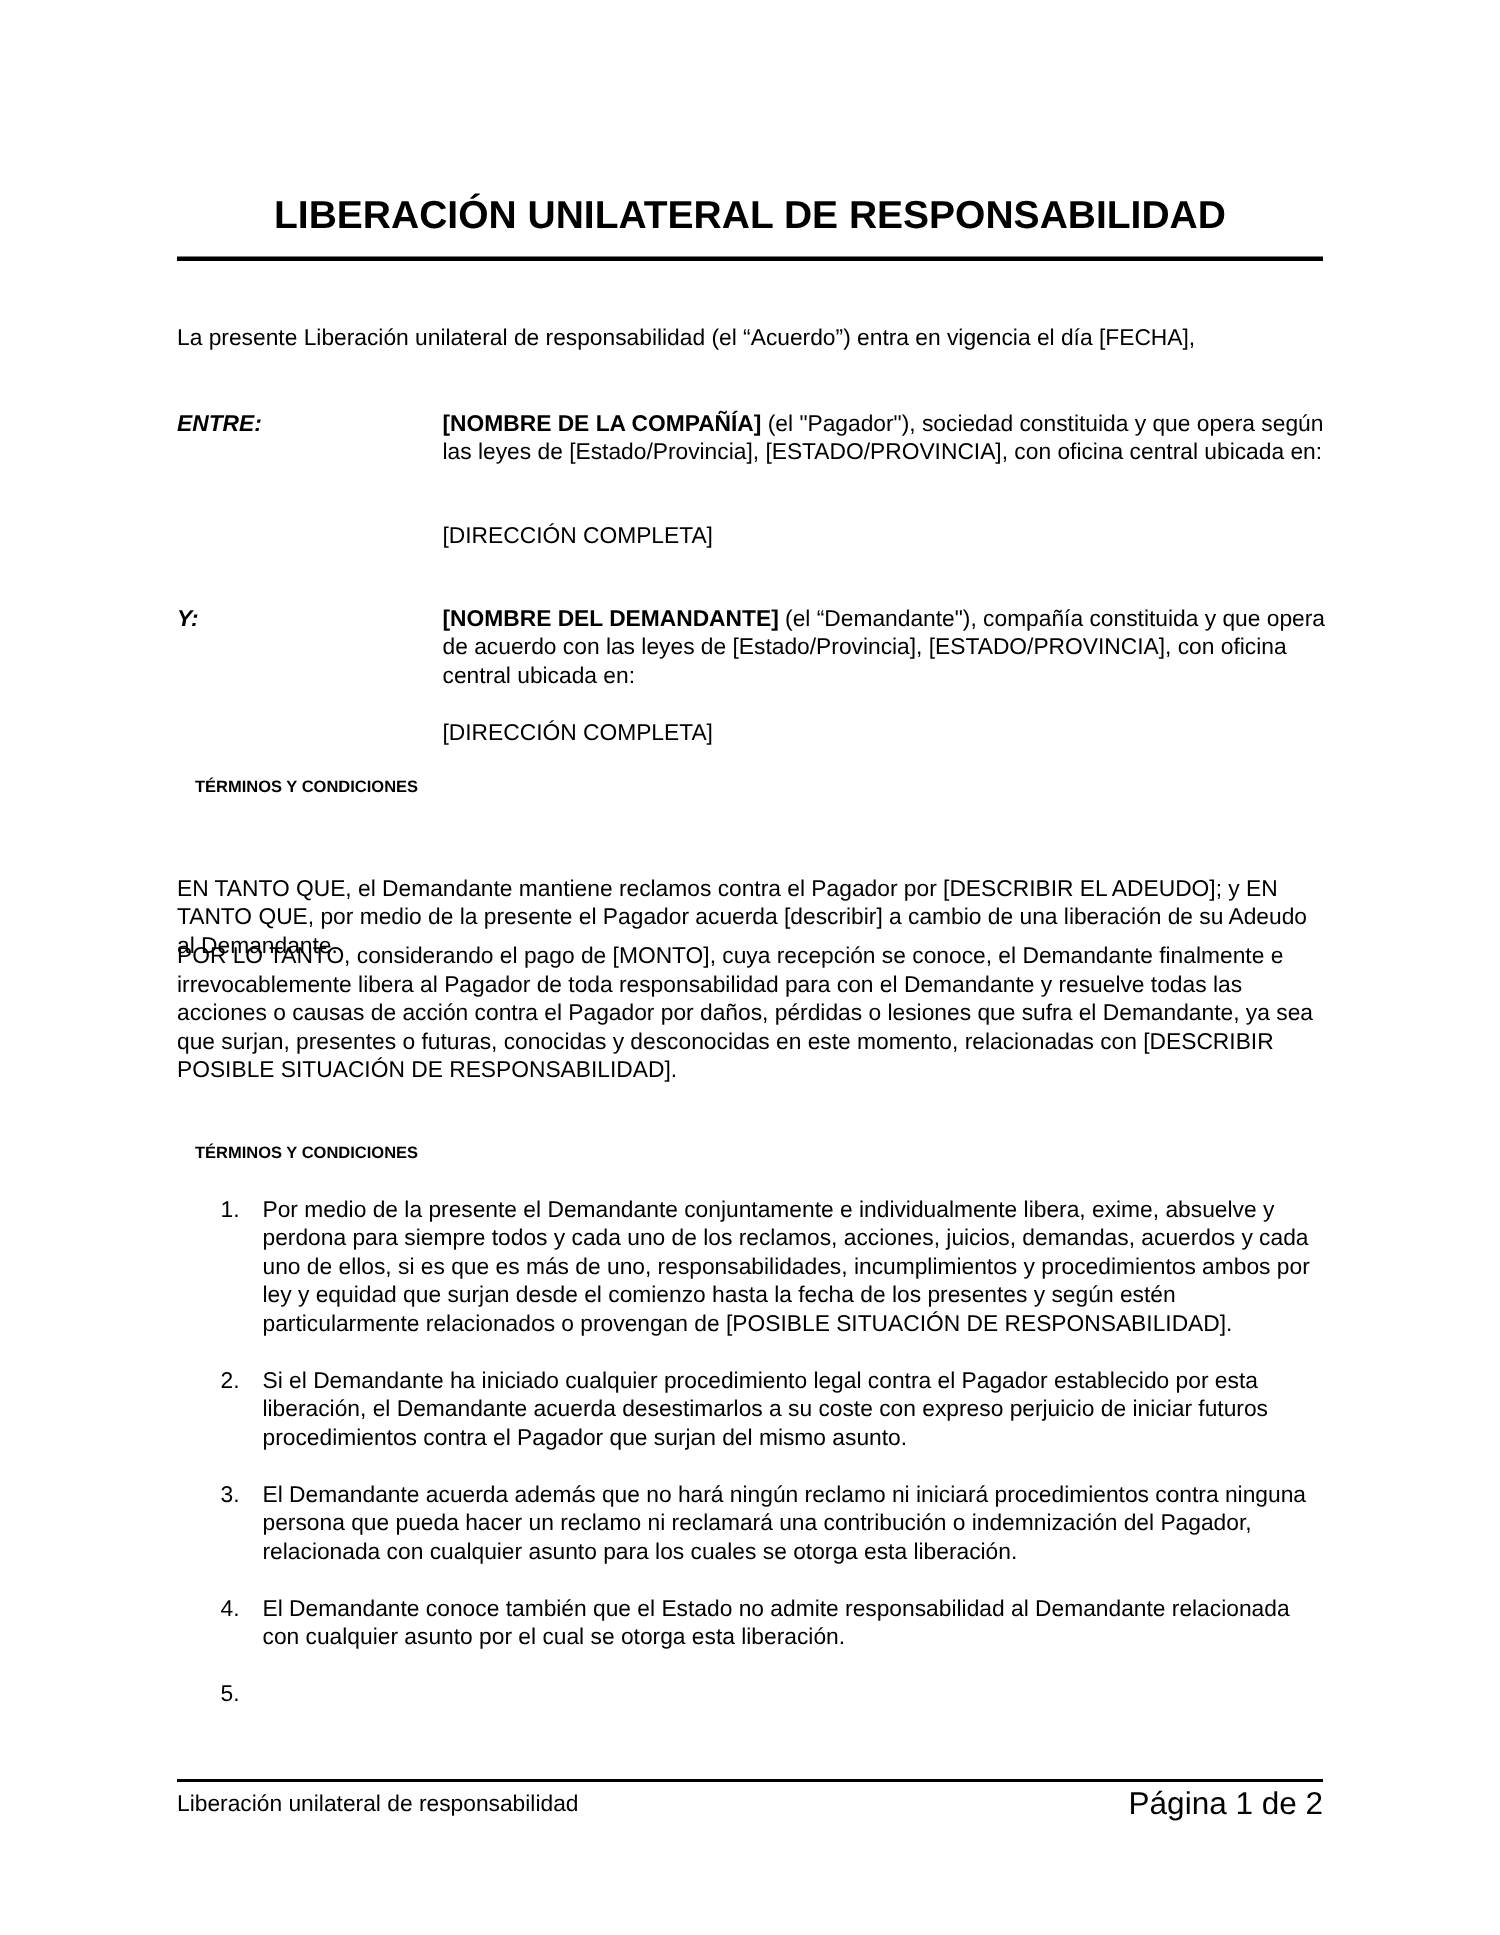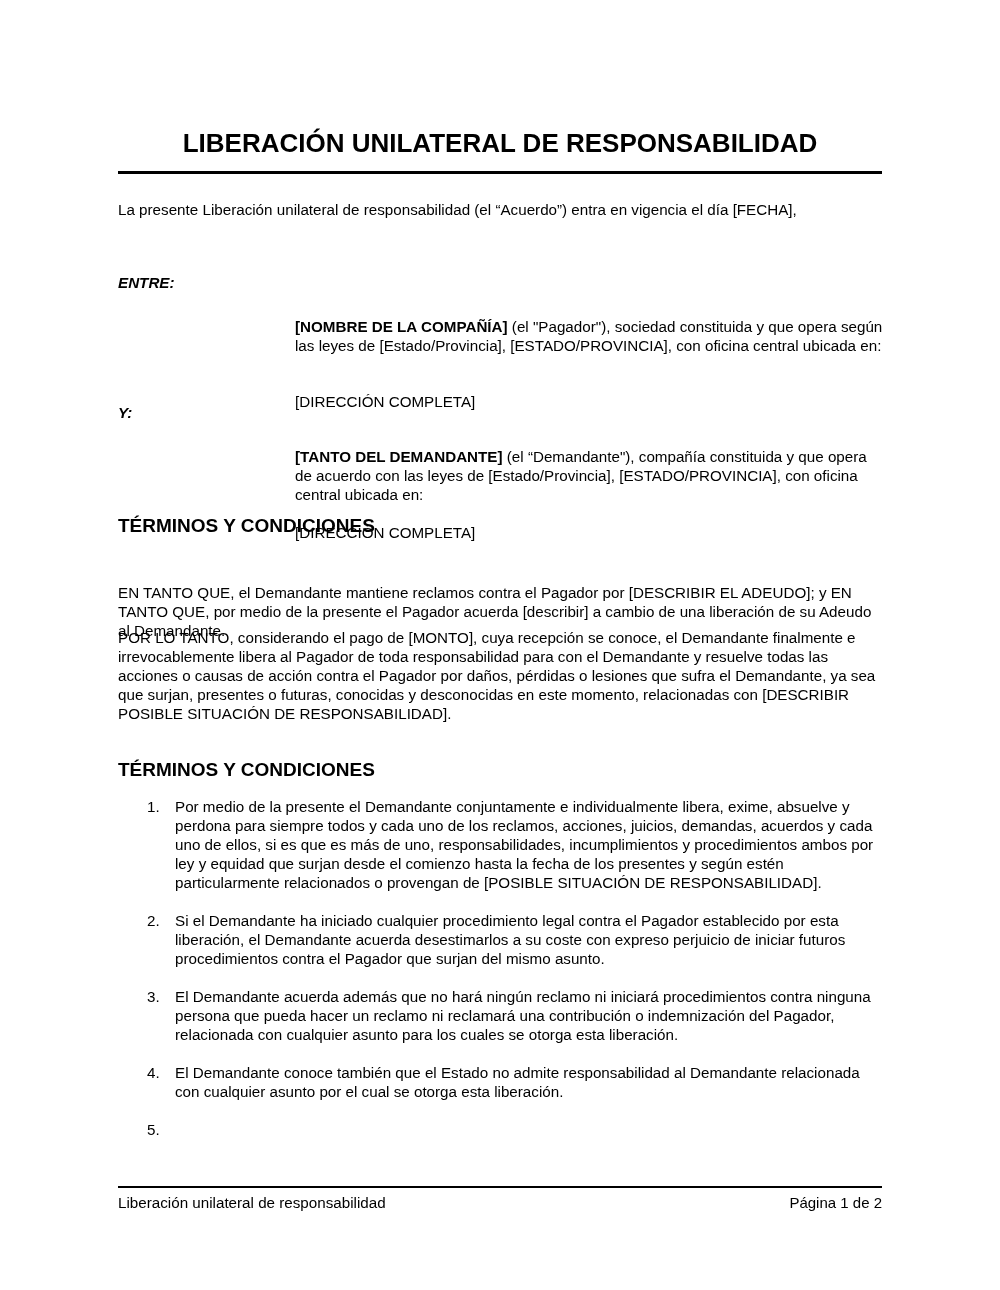--- a/index.html
+++ b/index.html
@@ -5,48 +5,48 @@
     html, body { margin: 0; padding: 0; background: #ffffff; }
     body { width: 1000px; height: 1290px; position: relative; overflow: hidden;
            font-family: "Liberation Sans", sans-serif; color: #000; }
     .page { position: absolute; left: 118px; top: 0; width: 764px; }
     .title { position: absolute; top: 128px; left: 0; width: 764px; text-align: center;
              font-weight: bold; font-size: 26px; letter-spacing: 0px; margin: 0; }
     .title-rule { position: absolute; top: 171px; left: 0; width: 764px; height: 3px; background: #000; }
     .p { font-size: 15.2px; line-height: 19px; margin: 0; }
     .abs { position: absolute; left: 0; }
     .party-label { position: absolute; left: 0; font-weight: bold; font-size: 15.2px; line-height: 19px; font-style: italic; }
-    .party-body { position: absolute; left: 177px; width: 590px; font-size: 15.2px; line-height: 19px; margin-top: 44px; }
+    .party-body { position: absolute; left: 177px; width: 590px; font-size: 15.2px; line-height: 19px; }
     .party-body b { font-weight: bold; }
-    .heading { position: absolute; left: 0; font-weight: bold; font-size: 19px; line-height: 19px; margin: 0; }
+    .heading { position: absolute; left: 12px; font-weight: bold; font-size: 11px; line-height: 19px; margin: 0; }
     .list { position: absolute; left: 0; width: 764px; margin: 0; padding: 0; list-style: none; }
     .list-item { position: relative; padding-left: 57px; font-size: 15.2px; line-height: 19px; }
     .list-num { position: absolute; left: 29px; top: 0; }
     .footer-rule { position: absolute; top: 1186px; left: 0; width: 764px; height: 2px; background: #000; }
     .footer-left { position: absolute; top: 1193px; left: 0; font-size: 15.2px; line-height: 19px; }
-    .footer-right { position: absolute; top: 1193px; right: 0; font-size: 15px; line-height: 19px; }
+    .footer-right { position: absolute; top: 1193px; right: 0; font-size: 21px; line-height: 19px; }
   </style>
 </head>
 <body>
 
 <div class="page">
   <h1 class="title">LIBERACIÓN UNILATERAL DE RESPONSABILIDAD</h1>
   <div class="title-rule"></div>
 
-  <p class="p abs" style="top:200px; width:764px;">La presente Liberación unilateral de responsabilidad (el “Acuerdo”) entra en vigencia el día [FECHA],</p>
+  <p class="p abs" style="top:216px; width:764px;">La presente Liberación unilateral de responsabilidad (el “Acuerdo”) entra en vigencia el día [FECHA],</p>
 
   <div class="party-label" style="top:273px;">ENTRE:</div>
   <div class="party-body" style="top:273px;">
     <b>[NOMBRE DE LA COMPAÑÍA]</b><span> (el "Pagador"), sociedad constituida y que opera según las leyes de [Estado/Provincia], [ESTADO/PROVINCIA], con oficina central ubicada en:</span>
   </div>
   <div class="party-body" style="top:348px;">[DIRECCIÓN COMPLETA]</div>
 
   <div class="party-label" style="top:403px;">Y:</div>
   <div class="party-body" style="top:403px;">
-    <b>[TANTO DEL DEMANDANTE]</b><span> (el “Demandante"), compañía constituida y que opera de acuerdo con las leyes de [Estado/Provincia], [ESTADO/PROVINCIA], con oficina central ubicada en:</span>
+    <b>[NOMBRE DEL DEMANDANTE]</b><span> (el “Demandante"), compañía constituida y que opera de acuerdo con las leyes de [Estado/Provincia], [ESTADO/PROVINCIA], con oficina central ubicada en:</span>
   </div>
   <div class="party-body" style="top:479px;">[DIRECCIÓN COMPLETA]</div>
 
   <h2 class="heading" style="top:516px;">TÉRMINOS Y CONDICIONES</h2>
 
   <p class="p abs" style="top:583px; width:764px;">EN TANTO QUE, el Demandante mantiene reclamos contra el Pagador por [DESCRIBIR EL ADEUDO]; y EN TANTO QUE, por medio de la presente el Pagador acuerda [describir] a cambio de una liberación de su Adeudo al Demandante.</p>
 
   <p class="p abs" style="top:628px; width:764px;">POR LO TANTO, considerando el pago de [MONTO], cuya recepción se conoce, el Demandante finalmente e irrevocablemente libera al Pagador de toda responsabilidad para con el Demandante y resuelve todas las acciones o causas de acción contra el Pagador por daños, pérdidas o lesiones que sufra el Demandante, ya sea que surjan, presentes o futuras, conocidas y desconocidas en este momento, relacionadas con [DESCRIBIR POSIBLE SITUACIÓN DE RESPONSABILIDAD].</p>
 
   <h2 class="heading" style="top:760px;">TÉRMINOS Y CONDICIONES</h2>

